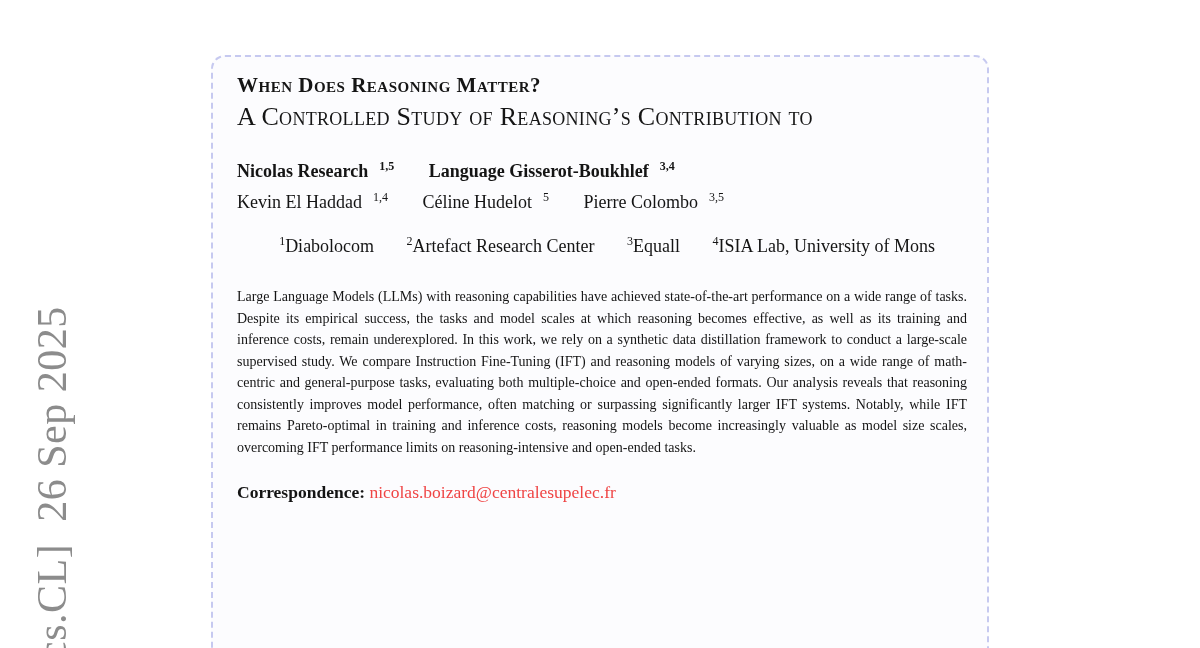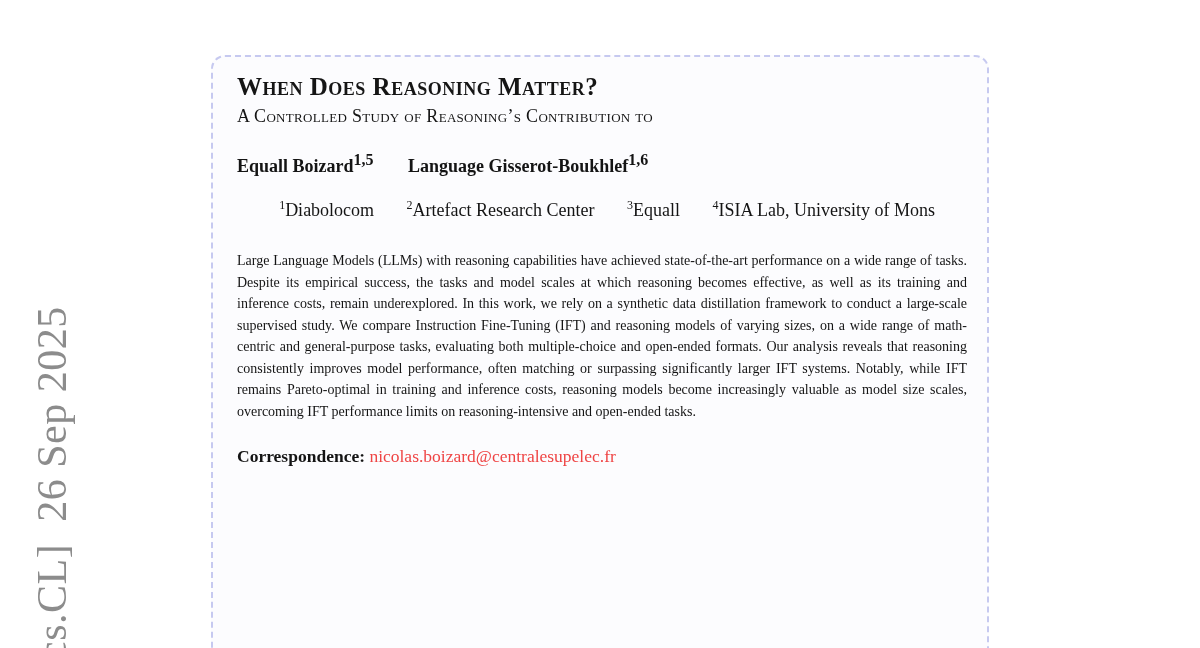--- a/index.html
+++ b/index.html
@@ -37,42 +37,42 @@
     height: 640px;
     box-sizing: border-box;
     border: 2px dashed #c6c9f0;
     border-radius: 14px;
     background: #fcfcfe;
     padding: 16px 24px 0 24px;
     color: #141414;
   }
   .paper-title {
     margin: 0;
-    font-size: 25px;
+    font-size: 21px;
     font-weight: bold;
     font-variant: small-caps;
     letter-spacing: 0.5px;
     line-height: 1.15;
     color: #151515;
   }
   .paper-subtitle {
     margin: 4px 0 0 0;
-    font-size: 18px;
+    font-size: 26px;
     font-weight: normal;
     font-variant: small-caps;
     letter-spacing: 0.3px;
     line-height: 1.2;
     color: #151515;
   }
   .paper-subtitle .sub-line { display: block; }
   .authors-row { font-size: 18px; line-height: 1.0; }
   .authors-row1 { margin-top: 30px; font-weight: bold; }
   .authors-row2 { margin-top: 13px; font-weight: normal; }
   .author { margin-right: 30px; }
-  .author sup { font-size: 16px; line-height: 0; }
+  .author sup { font-size: 12px; line-height: 0; margin-left: 11px; }
   .affil-row { font-size: 18px; line-height: 1.0; }
   .affil-row1 { margin-top: 26px; text-align: right; }
   .affil-row2 { margin-top: 9px; }
   .affil { margin-right: 28px; }
   .affil-row2 .affil { margin-right: 0; }
   .affil sup { font-size: 12px; line-height: 0; }
   .abstract {
     margin: 31px 0 0 0;
     width: 730px;
     font-size: 14px;
@@ -98,24 +98,29 @@
 
   <div class="paper-box">
 
     <h1 class="paper-title">When Does Reasoning Matter?</h1>
 
     <h2 class="paper-subtitle">
       <span class="sub-line">A Controlled Study of Reasoning’s Contribution to</span>
     </h2>
 
     <div class="authors-row authors-row1">
-      <span class="author"><span>Equall Boizard</span><sup>1,5</sup></span>
-      <span class="author"><span>Language Gisserot-Boukhlef</span><sup>1,6</sup></span>
+      <span class="author"><span>Nicolas Research</span><sup>1,5</sup></span>
+      <span class="author"><span>Language Gisserot-Boukhlef</span><sup>3,4</sup></span>
     </div>
 
+    <div class="authors-row authors-row2">
+      <span class="author"><span>Kevin El Haddad</span><sup>1,4</sup></span>
+      <span class="author"><span>Céline Hudelot</span><sup>5</sup></span>
+      <span class="author"><span>Pierre Colombo</span><sup>3,5</sup></span>
+    </div>
 
     <div class="affil-row affil-row1">
       <span class="affil"><sup>1</sup><span>Diabolocom</span></span>
       <span class="affil"><sup>2</sup><span>Artefact Research Center</span></span>
       <span class="affil"><sup>3</sup><span>Equall</span></span>
       <span class="affil"><sup>4</sup><span>ISIA Lab, University of Mons</span></span>
     </div>
 
 
     <p class="abstract">Large Language Models (LLMs) with reasoning capabilities have achieved state-of-the-art performance on a wide range of tasks. Despite its empirical success, the tasks and model scales at which reasoning becomes effective, as well as its training and inference costs, remain underexplored. In this work, we rely on a synthetic data distillation framework to conduct a large-scale supervised study. We compare Instruction Fine-Tuning (IFT) and reasoning models of varying sizes, on a wide range of math-centric and general-purpose tasks, evaluating both multiple-choice and open-ended formats. Our analysis reveals that reasoning consistently improves model performance, often matching or surpassing significantly larger IFT systems. Notably, while IFT remains Pareto-optimal in training and inference costs, reasoning models become increasingly valuable as model size scales, overcoming IFT performance limits on reasoning-intensive and open-ended tasks.</p>

